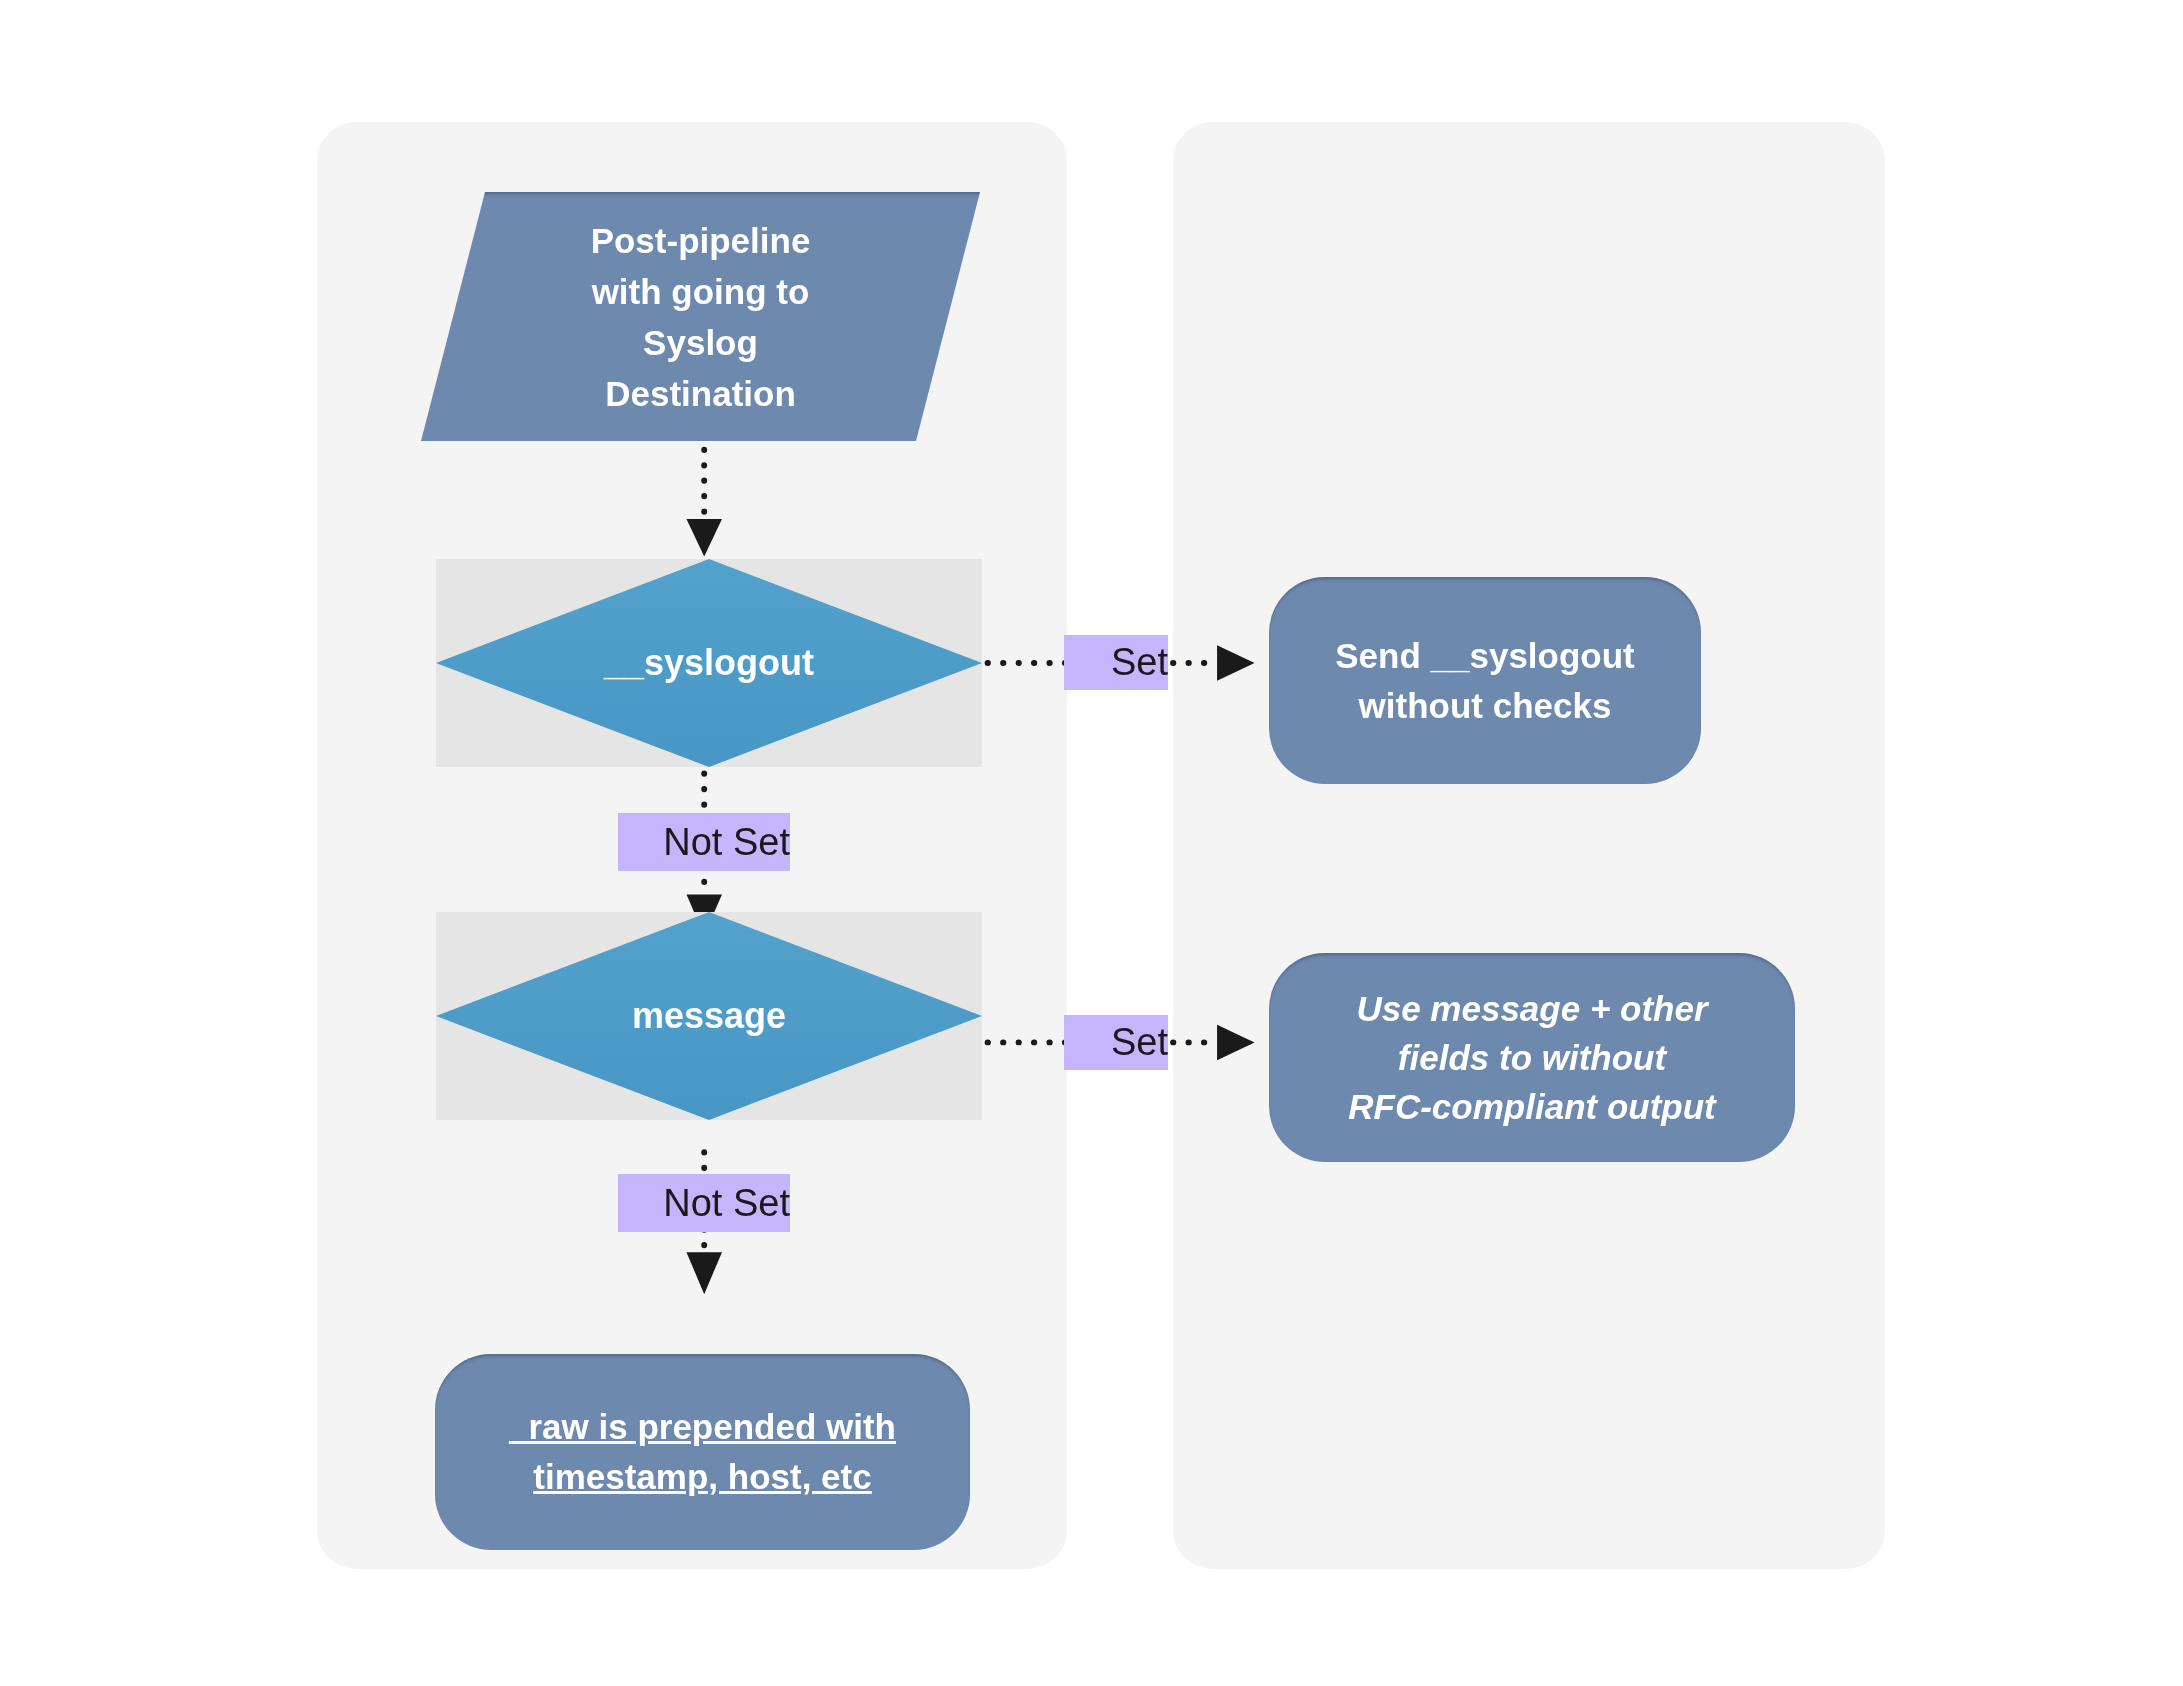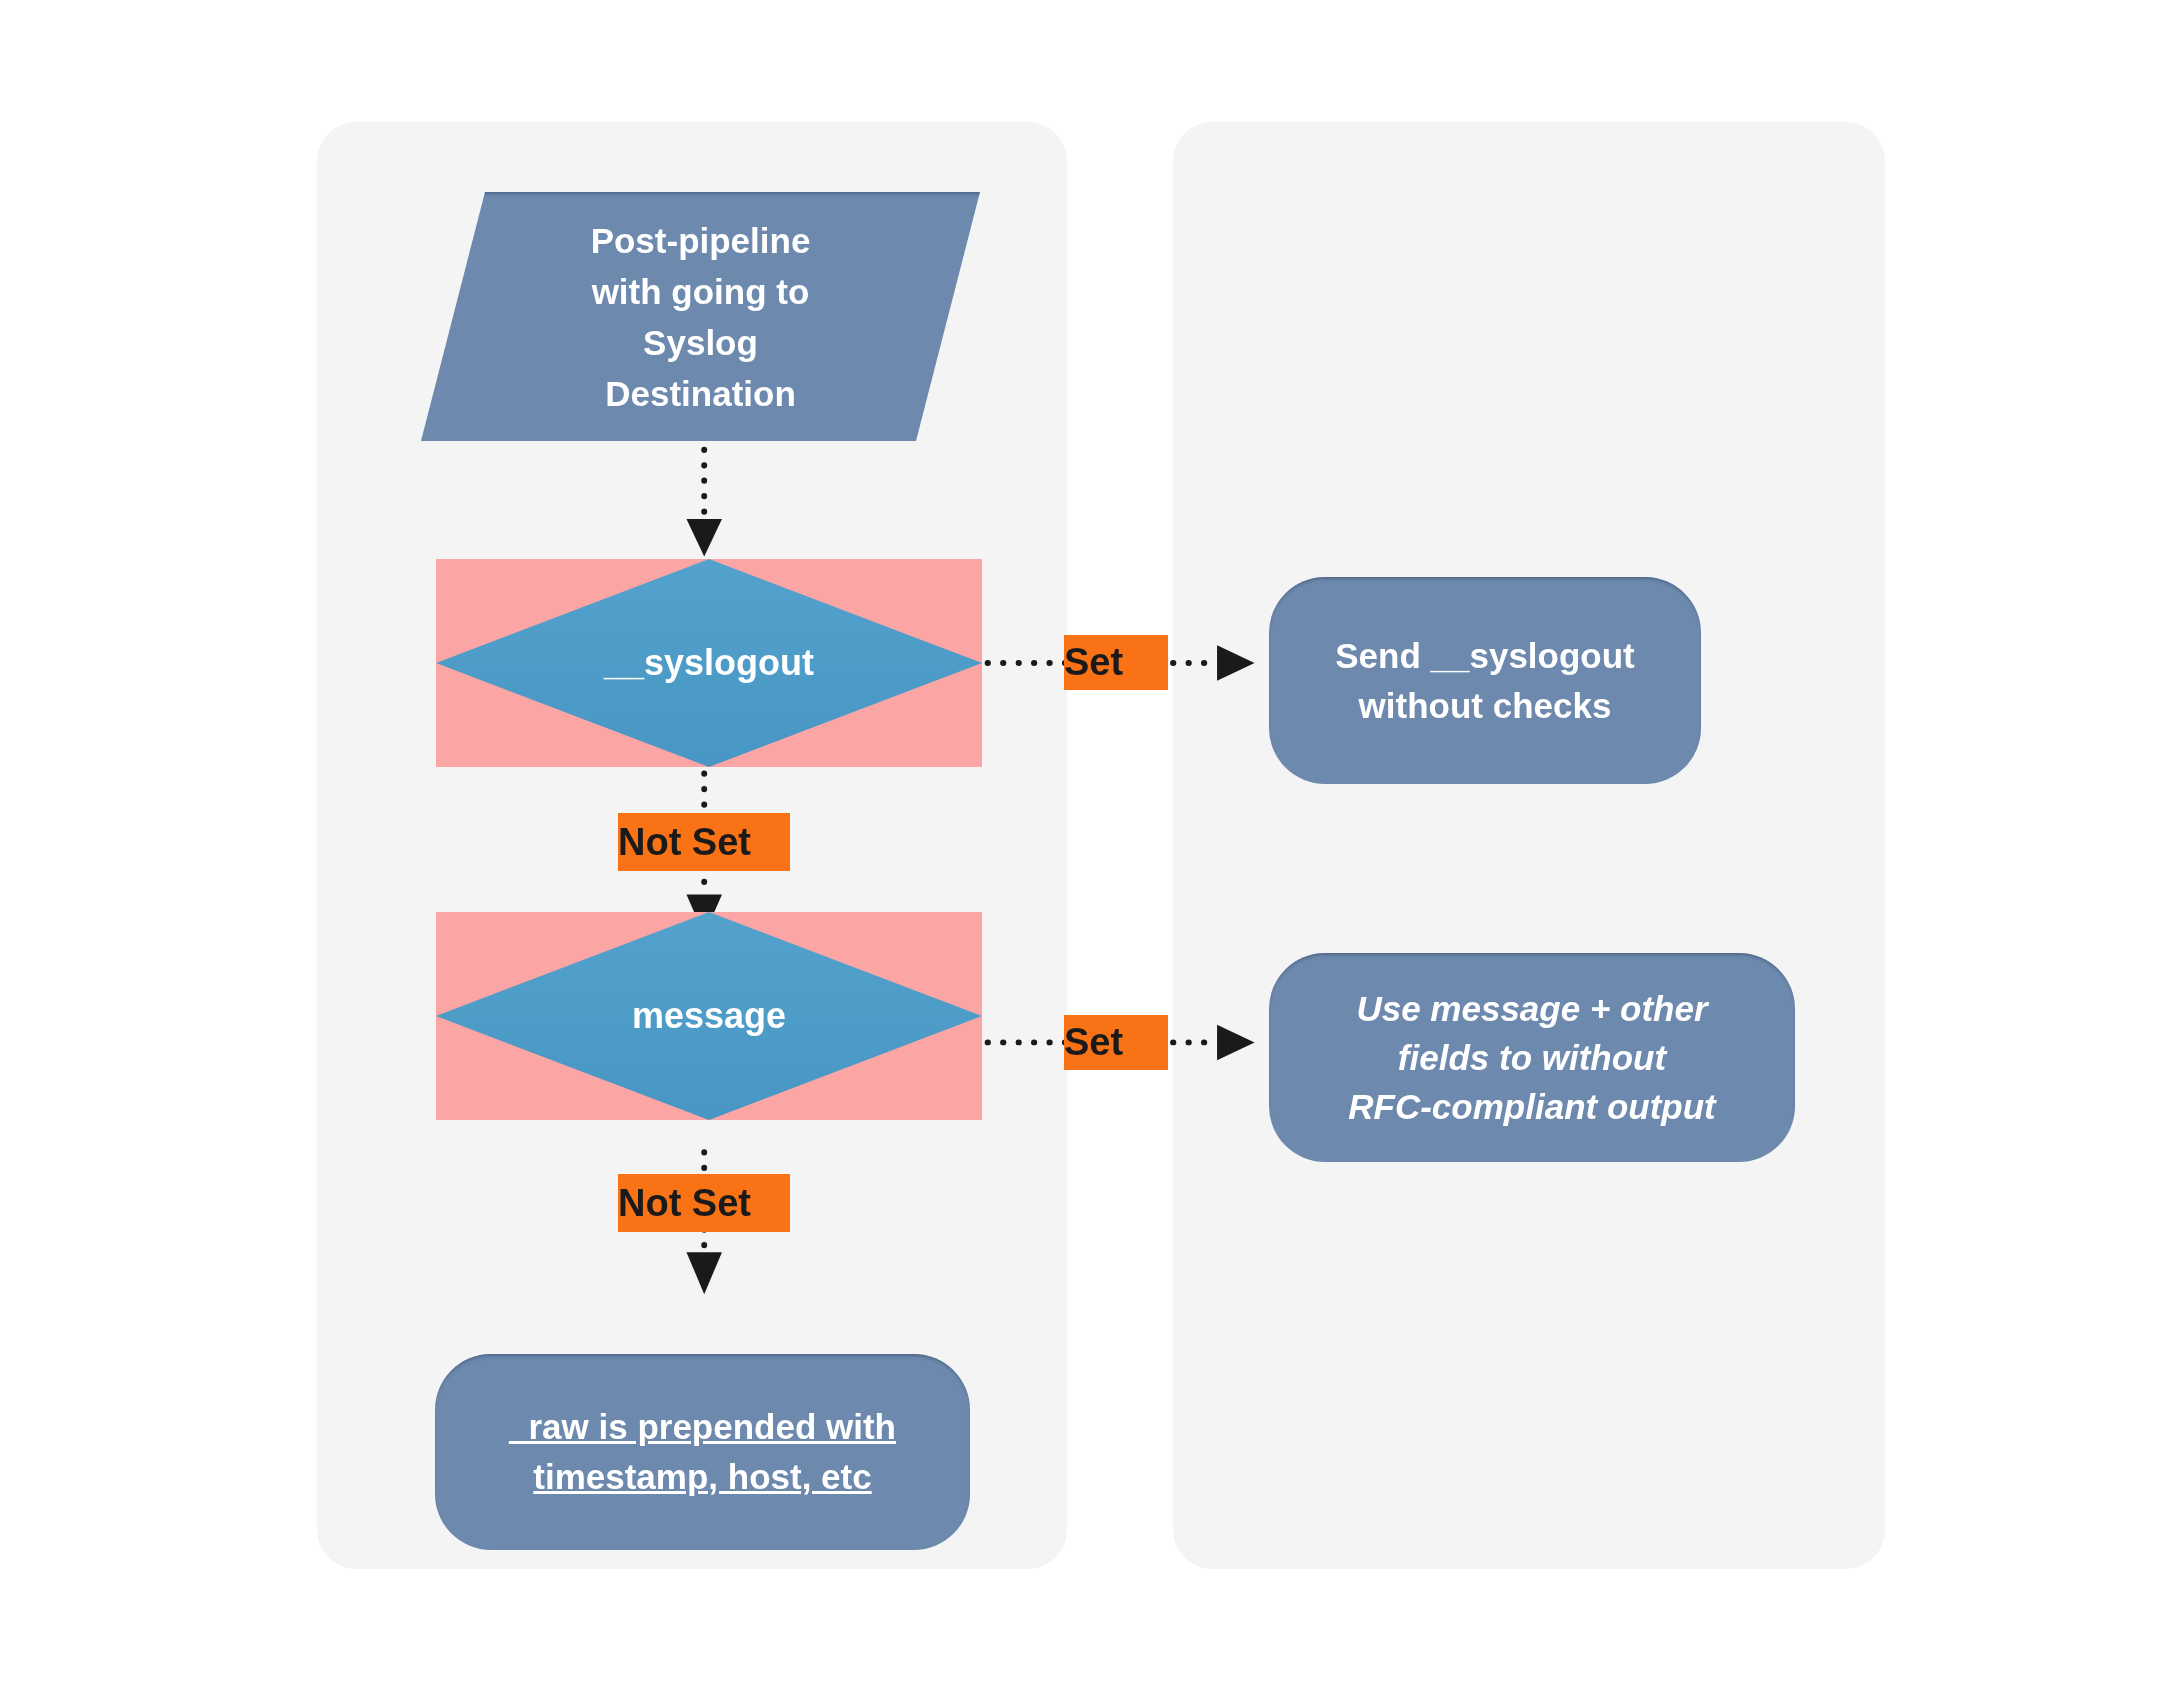--- a/index.html
+++ b/index.html
@@ -37,21 +37,21 @@
     background: #6d89ae;
     clip-path: polygon(64px 0px, 559px 0px, 495px 249px, 0px 249px);
     box-shadow: inset 0 3.3px 3.3px -1.3px rgba(45,65,95,.45);
     font-size: 35px; line-height: 51px;
   }
 
   
   .decision-box {
     position: absolute;
     width: 546px; height: 208px;
-    background: #fca5a5;
+    background: #e5e5e5;
   }
   .decision-box.d1 { left: 436px; top: 559px; }
   .decision-box.d2 { left: 436px; top: 912px; }
   .diamond {
     position: absolute; inset: 0;
     display: flex; align-items: center; justify-content: center;
     background: linear-gradient(180deg, #53a2cc 0%, #4896c4 100%);
     clip-path: polygon(50% 0%, 100% 50%, 50% 100%, 0% 50%);
     color: #ffffff; font-weight: 700; font-size: 36px;
   }
@@ -74,24 +74,24 @@
     stroke: #1a1a1a;
     stroke-width: 9;
     stroke-linecap: round;
     stroke-dasharray: 0.5 23;
   }
   .ahead { fill: #1a1a1a; stroke: none; }
 
   
   .edge-label {
     position: absolute;
-    background: #f97316;
-    display: flex; align-items: center; justify-content: flex-start;
+    background: #c4b5fd;
+    display: flex; align-items: center; justify-content: flex-end;
     color: #1a1a1a;
-    font-weight: 700;
+    font-weight: 400;
     font-size: 38px;
     white-space: nowrap;
   }
   .edge-label.set1    { left: 1064px; top: 635px;  width: 104px; height: 55px; }
   .edge-label.notset1 { left: 618px;  top: 813px; width: 172px; height: 58px; }
   .edge-label.set2    { left: 1064px; top: 1015px; width: 104px; height: 55px; }
   .edge-label.notset2 { left: 618px;  top: 1174px; width: 172px; height: 58px; }
 </style>
 </head>
 <body>

